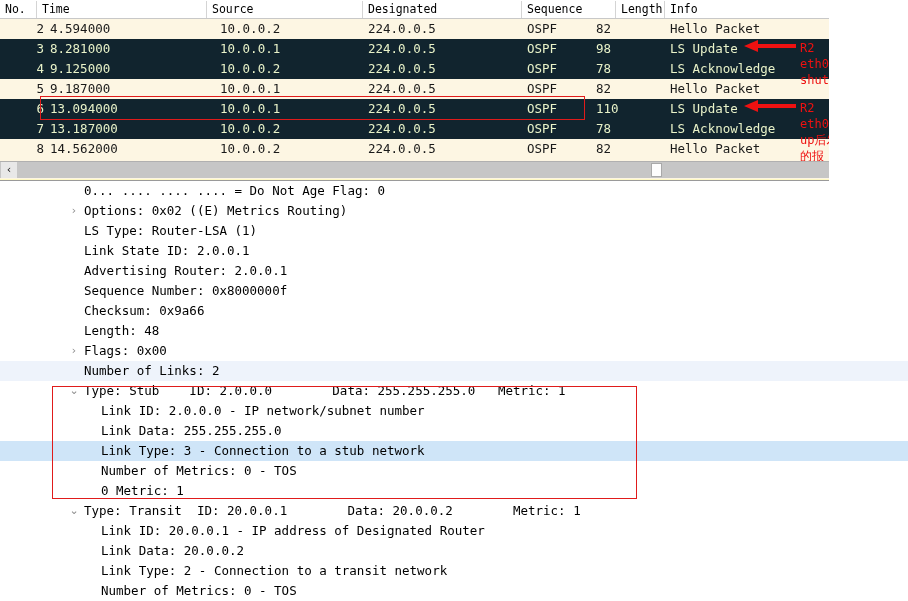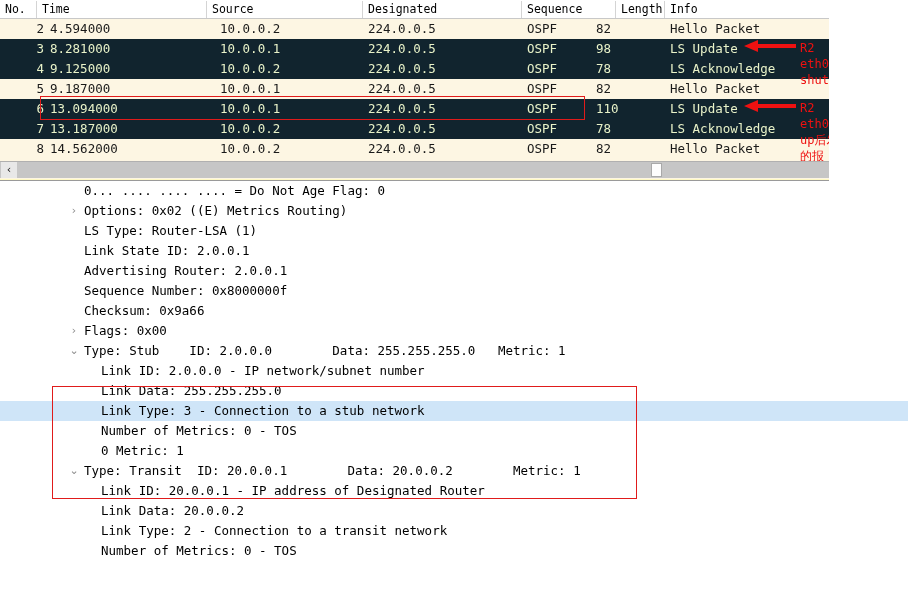--- a/index.html
+++ b/index.html
@@ -332,22 +332,30 @@
       </div>
       <div class="tree-row">
         <span class="twisty" style="left: 68px;"></span>
         <span class="label" style="left: 84px;">Sequence Number: 0x8000000f</span>
       </div>
       <div class="tree-row">
         <span class="twisty" style="left: 68px;"></span>
         <span class="label" style="left: 84px;">Checksum: 0x9a66</span>
       </div>
       <div class="tree-row">
+        <span class="twisty" style="left: 68px;"></span>
+        <span class="label" style="left: 84px;">Length: 48</span>
+      </div>
+      <div class="tree-row">
         <span class="twisty" style="left: 68px;">›</span>
         <span class="label" style="left: 84px;">Flags: 0x00</span>
+      </div>
+      <div class="tree-row hl-soft">
+        <span class="twisty" style="left: 68px;"></span>
+        <span class="label" style="left: 84px;">Number of Links: 2</span>
       </div>
       <div class="tree-row">
         <span class="twisty" style="left: 68px;">⌄</span>
         <span class="label" style="left: 84px;">Type: Stub    ID: 2.0.0.0        Data: 255.255.255.0   Metric: 1</span>
       </div>
       <div class="tree-row">
         <span class="twisty" style="left: 85px;"></span>
         <span class="label" style="left: 101px;">Link ID: 2.0.0.0 - IP network/subnet number</span>
       </div>
       <div class="tree-row">

